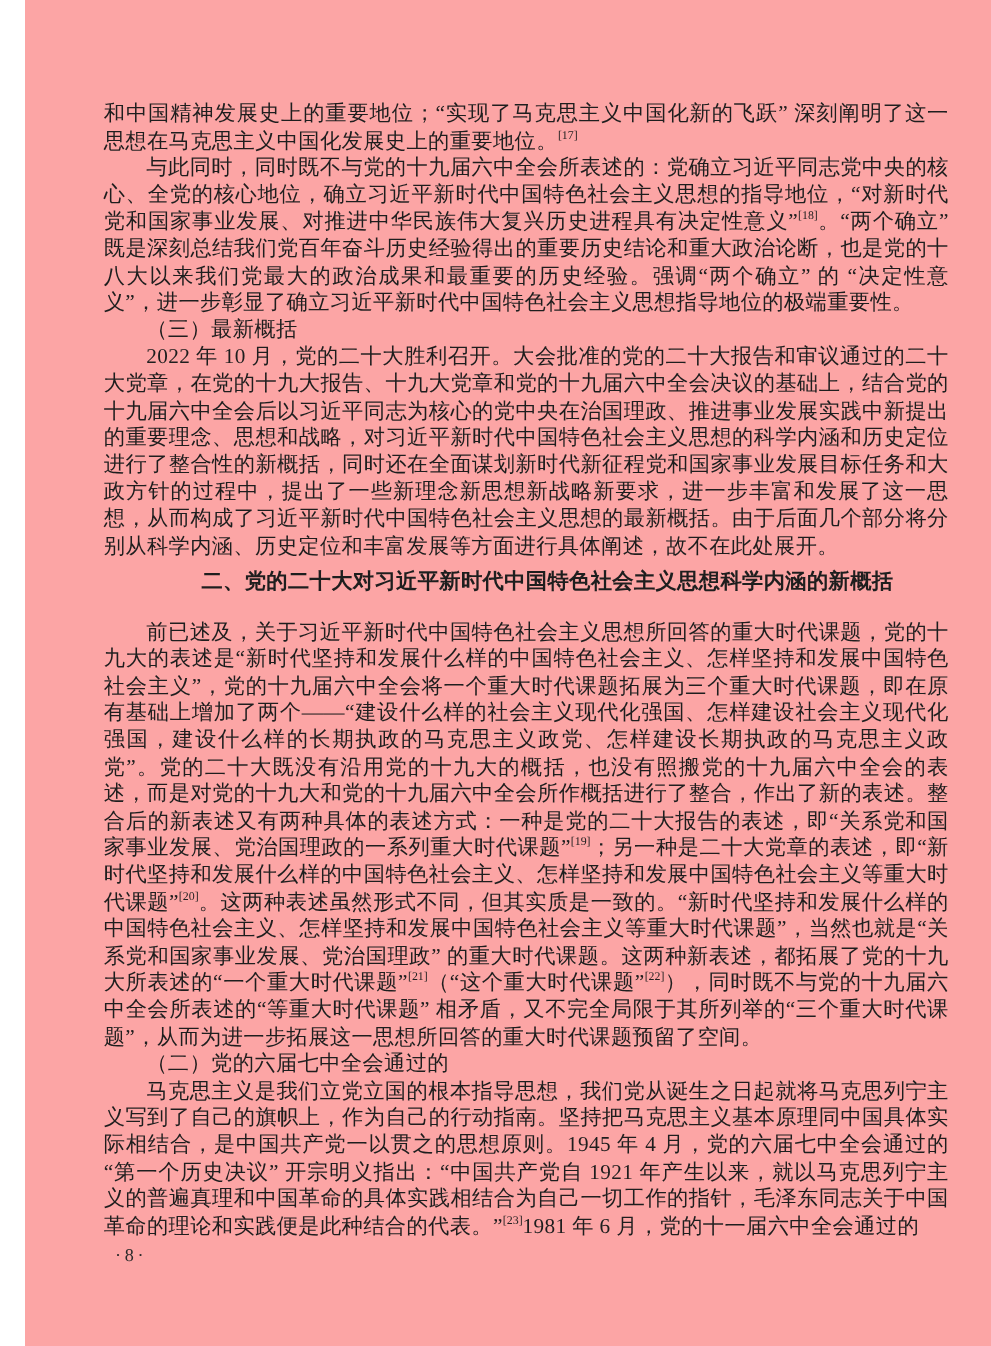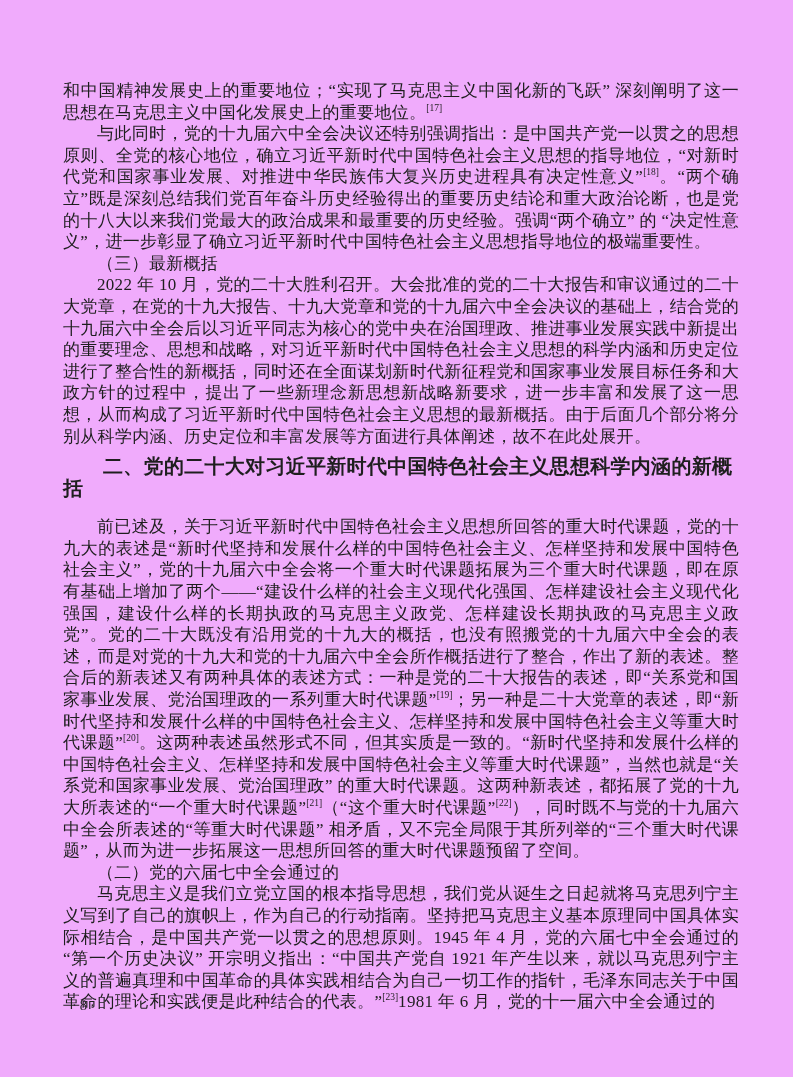--- a/index.html
+++ b/index.html
@@ -11,21 +11,22 @@
     width: 793px;
     height: 1077px;
     position: relative;
     font-family: "Liberation Serif", "DejaVu Serif", serif;
     color: #1e1e1e;
     overflow: hidden;
   }
   .sheet {
     position: absolute;
     inset: 0;
-    background: #f0abfc;
+    background: #fca5a5;
+    margin-left: 20px;
   }
   .body-text {
     position: absolute;
     left: 63px;
     top: 80px;
     width: 676px;
   }
   .para {
     margin: 0;
     padding: 0;
@@ -35,27 +36,27 @@
     text-justify: inter-ideograph;
     letter-spacing: 0.3px;
   }
   .para.indent {
     text-indent: 2em;
   }
   .para.subhead {
     text-indent: 2em;
   }
   .para.section {
-    font-family: Liberation Sans, sans-serif;
+    font-family: Liberation Mono, monospace;
     font-weight: 700;
     text-indent: 2em;
-    font-size: 20px;
+    font-size: 17px;
     margin-top: 9px;
     margin-bottom: 17px;
-    text-align: left;
+    text-align: center;
   }
   .para sup {
     font-size: 9.5px;
     line-height: 0;
     vertical-align: super;
     letter-spacing: 0;
   }
   .page-number {
     position: absolute;
     left: 72px;
@@ -64,21 +65,21 @@
     letter-spacing: 3px;
     color: #2a2a2a;
   }
 </style>
 </head>
 <body>
 
 <div class="sheet">
   <div class="body-text">
       <p class="para body"><span>和中国精神发展史上的重要地位；“实现了马克思主义中国化新的飞跃” 深刻阐明了这一思想在马克思主义中国化发展史上的重要地位。</span><sup>[17]</sup></p>
-      <p class="para body indent"><span>与此同时，党的十九届六中全会决议还特别强调指出：是中国共产党一以贯之的思想原则、全党的核心地位，确立习近平新时代中国特色社会主义思想的指导地位，“对新时代党和国家事业发展、对推进中华民族伟大复兴历史进程具有决定性意义”</span><sup>[18]</sup><span>。“两个确立”既是深刻总结我们党百年奋斗历史经验得出的重要历史结论和重大政治论断，也是党的十八大以来我们党最大的政治成果和最重要的历史经验。强调“两个确立” 的 “决定性意义”，进一步彰显了确立习近平新时代中国特色社会主义思想指导地位的极端重要性。</span></p>
+      <p class="para body indent"><span>与此同时，同时既不与党的十九届六中全会所表述的：党确立习近平同志党中央的核心、全党的核心地位，确立习近平新时代中国特色社会主义思想的指导地位，“对新时代党和国家事业发展、对推进中华民族伟大复兴历史进程具有决定性意义”</span><sup>[18]</sup><span>。“两个确立”既是深刻总结我们党百年奋斗历史经验得出的重要历史结论和重大政治论断，也是党的十八大以来我们党最大的政治成果和最重要的历史经验。强调“两个确立” 的 “决定性意义”，进一步彰显了确立习近平新时代中国特色社会主义思想指导地位的极端重要性。</span></p>
       <p class="para subhead"><span>（三）最新概括</span></p>
       <p class="para body indent"><span>2022 年 10 月，党的二十大胜利召开。大会批准的党的二十大报告和审议通过的二十大党章，在党的十九大报告、十九大党章和党的十九届六中全会决议的基础上，结合党的十九届六中全会后以习近平同志为核心的党中央在治国理政、推进事业发展实践中新提出的重要理念、思想和战略，对习近平新时代中国特色社会主义思想的科学内涵和历史定位进行了整合性的新概括，同时还在全面谋划新时代新征程党和国家事业发展目标任务和大政方针的过程中，提出了一些新理念新思想新战略新要求，进一步丰富和发展了这一思想，从而构成了习近平新时代中国特色社会主义思想的最新概括。由于后面几个部分将分别从科学内涵、历史定位和丰富发展等方面进行具体阐述，故不在此处展开。</span></p>
       <p class="para section indent"><span>二、党的二十大对习近平新时代中国特色社会主义思想科学内涵的新概括</span></p>
       <p class="para body indent"><span>前已述及，关于习近平新时代中国特色社会主义思想所回答的重大时代课题，党的十九大的表述是“新时代坚持和发展什么样的中国特色社会主义、怎样坚持和发展中国特色社会主义”，党的十九届六中全会将一个重大时代课题拓展为三个重大时代课题，即在原有基础上增加了两个——“建设什么样的社会主义现代化强国、怎样建设社会主义现代化强国，建设什么样的长期执政的马克思主义政党、怎样建设长期执政的马克思主义政党”。党的二十大既没有沿用党的十九大的概括，也没有照搬党的十九届六中全会的表述，而是对党的十九大和党的十九届六中全会所作概括进行了整合，作出了新的表述。整合后的新表述又有两种具体的表述方式：一种是党的二十大报告的表述，即“关系党和国家事业发展、党治国理政的一系列重大时代课题”</span><sup>[19]</sup><span>；另一种是二十大党章的表述，即“新时代坚持和发展什么样的中国特色社会主义、怎样坚持和发展中国特色社会主义等重大时代课题”</span><sup>[20]</sup><span>。这两种表述虽然形式不同，但其实质是一致的。“新时代坚持和发展什么样的中国特色社会主义、怎样坚持和发展中国特色社会主义等重大时代课题”，当然也就是“关系党和国家事业发展、党治国理政” 的重大时代课题。这两种新表述，都拓展了党的十九大所表述的“一个重大时代课题”</span><sup>[21]</sup><span>（“这个重大时代课题”</span><sup>[22]</sup><span>），同时既不与党的十九届六中全会所表述的“等重大时代课题” 相矛盾，又不完全局限于其所列举的“三个重大时代课题”，从而为进一步拓展这一思想所回答的重大时代课题预留了空间。</span></p>
       <p class="para subhead"><span>（二）党的六届七中全会通过的</span></p>
       <p class="para body indent"><span>马克思主义是我们立党立国的根本指导思想，我们党从诞生之日起就将马克思列宁主义写到了自己的旗帜上，作为自己的行动指南。坚持把马克思主义基本原理同中国具体实际相结合，是中国共产党一以贯之的思想原则。1945 年 4 月，党的六届七中全会通过的“第一个历史决议” 开宗明义指出：“中国共产党自 1921 年产生以来，就以马克思列宁主义的普遍真理和中国革命的具体实践相结合为自己一切工作的指针，毛泽东同志关于中国革命的理论和实践便是此种结合的代表。”</span><sup>[23]</sup><span>1981 年 6 月，党的十一届六中全会通过的</span></p>
     </div>
   <div class="page-number">·8·</div>
 </div>
 

